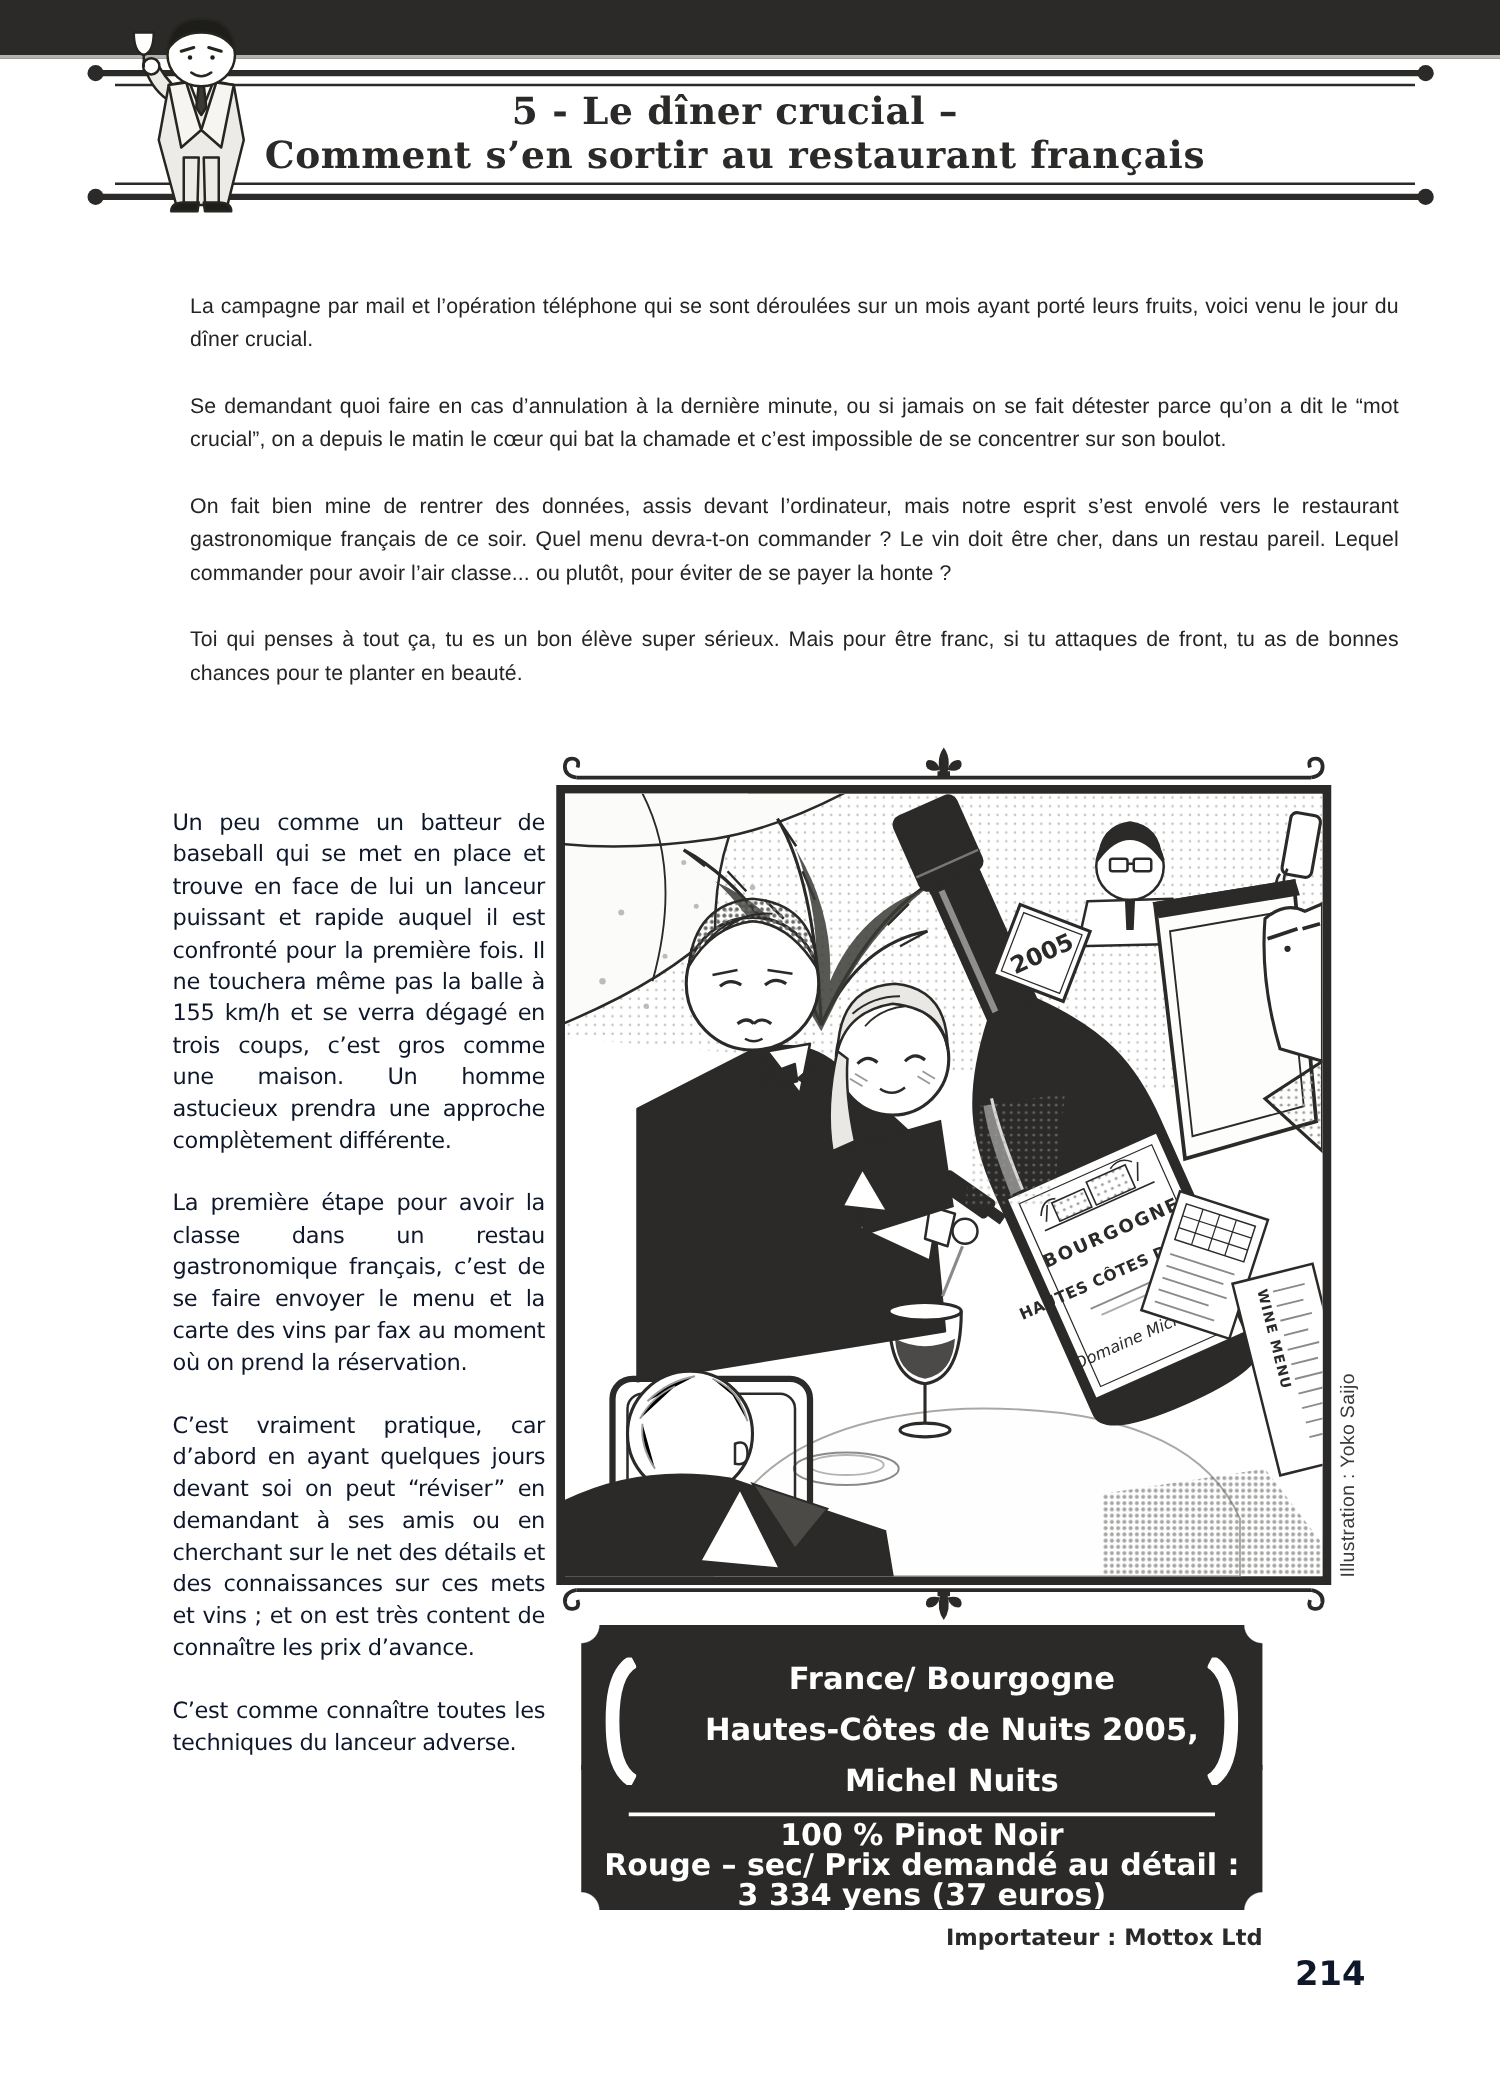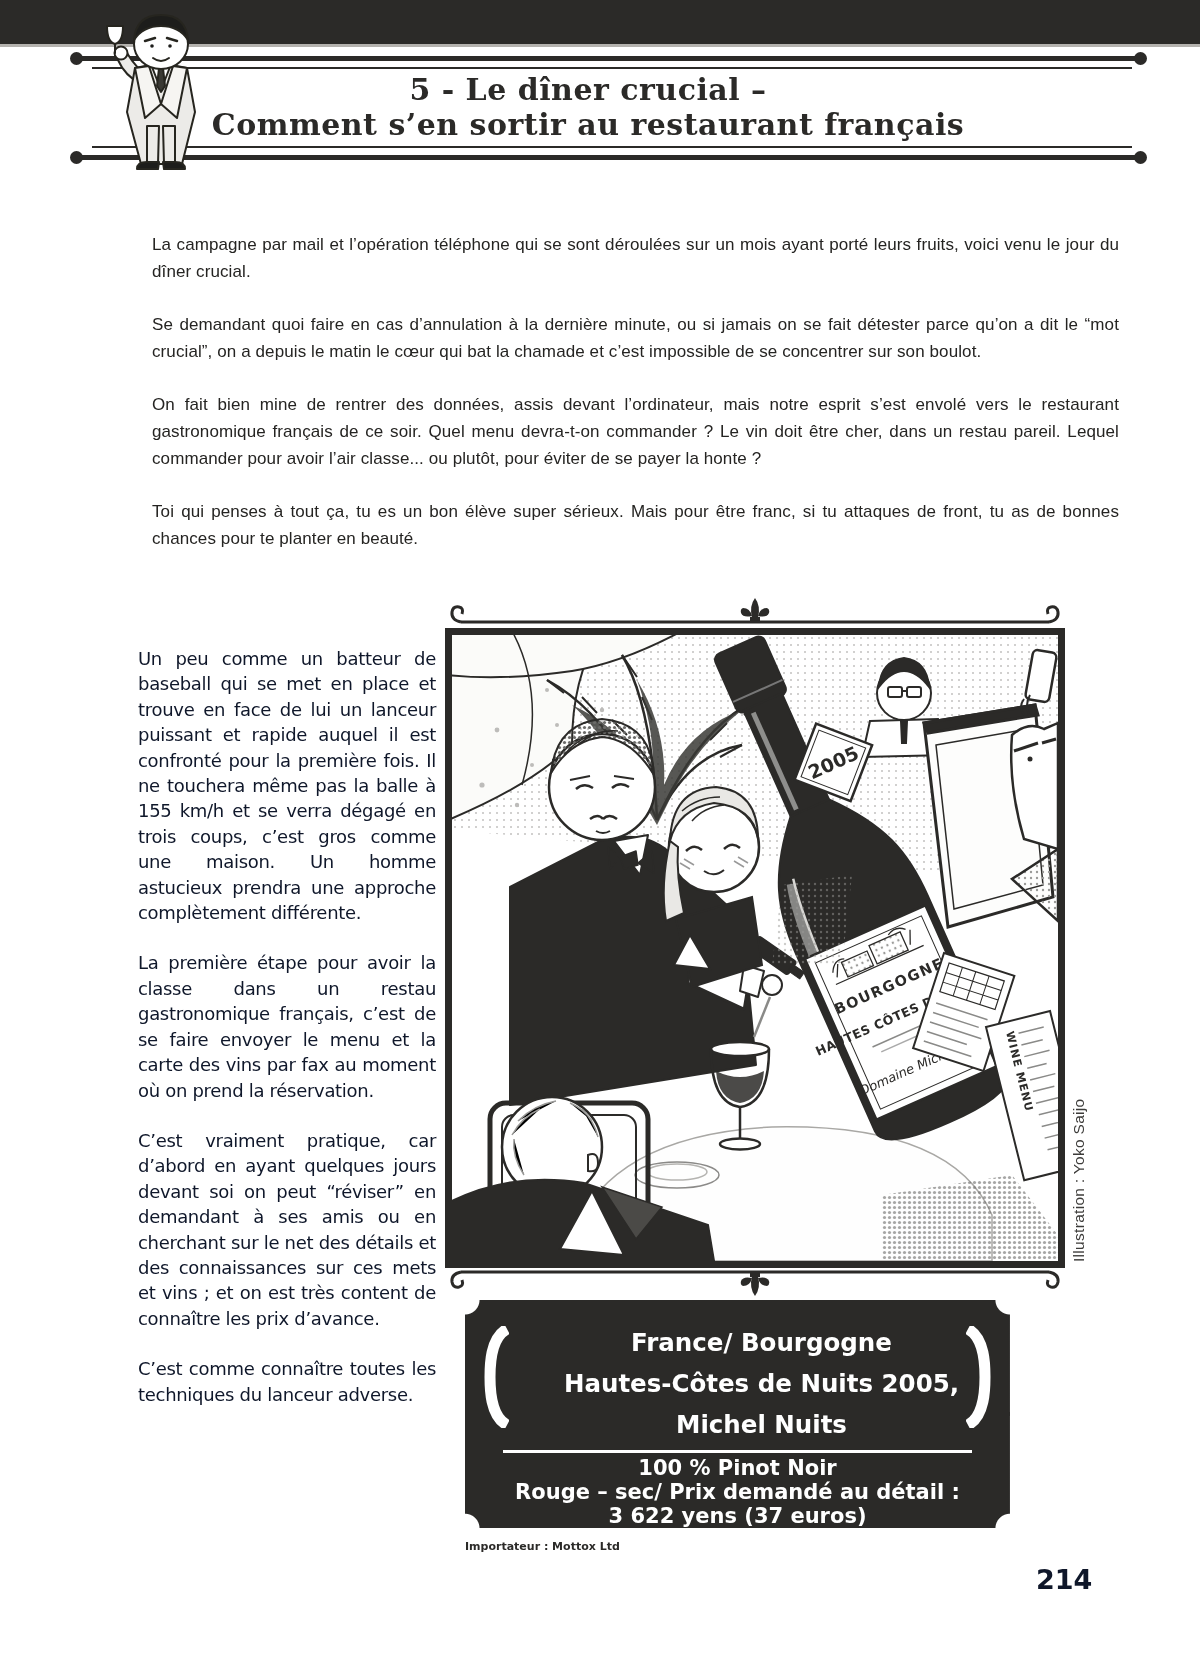--- a/index.html
+++ b/index.html
@@ -47,27 +47,27 @@
      font-family:"DejaVu Sans",sans-serif;text-align:center;
      background:
        radial-gradient(circle at top left,    transparent 14px, #2b2a28 15px) top left    / 51% 51% no-repeat,
        radial-gradient(circle at top right,   transparent 14px, #2b2a28 15px) top right   / 51% 51% no-repeat,
        radial-gradient(circle at bottom left, transparent 14px, #2b2a28 15px) bottom left / 51% 51% no-repeat,
        radial-gradient(circle at bottom right,transparent 14px, #2b2a28 15px) bottom right/ 51% 51% no-repeat;}
   .banner-title{position:absolute;left:0;top:22px;width:100%;
      font-size:24.5px;font-weight:bold;line-height:41px;padding-left:24px;}
   .banner-rule{position:absolute;left:38px;right:38px;top:150px;height:3px;background:#fff;}
   .banner-details{position:absolute;left:0;top:156px;width:100%;
-     font-size:21px;font-weight:bold;line-height:24px;}
+     font-size:24px;font-weight:bold;line-height:24px;}
   .bracket{position:absolute;top:26px;width:26px;height:102px;}
   .bracket.l{left:18px;}
   .bracket.r{right:18px;}
 
-  .importer{left:465px;top:1540px;width:545px;text-align:left;
-     font-family:"DejaVu Sans",sans-serif;font-size:11px;font-weight:bold;color:#2b2a28;}
+  .importer{left:465px;top:1540px;width:545px;text-align:right;
+     font-family:"DejaVu Sans",sans-serif;font-size:18px;font-weight:bold;color:#2b2a28;}
 
   .pagenum{left:1036px;top:1564px;font-family:"DejaVu Sans",sans-serif;
      font-size:27px;font-weight:bold;color:#0f172a;}
 
   svg text{font-family:"DejaVu Sans",sans-serif;}
 </style>
 </head>
 <body>
 
 <div class="abs topbar"></div>
@@ -348,19 +348,19 @@
   </svg>
   <div class="banner-title">
     <div>France/ Bourgogne</div>
     <div>Hautes-Côtes de Nuits 2005,</div>
     <div>Michel Nuits</div>
   </div>
   <div class="banner-rule"></div>
   <div class="banner-details">
     <div>100 % Pinot Noir</div>
     <div>Rouge – sec/ Prix demandé au détail :</div>
-    <div>3 622 yens (37 euros)</div>
+    <div>3 334 yens (37 euros)</div>
   </div>
 </div>
 
 <div class="abs importer">Importateur : Mottox Ltd</div>
 
 <div class="abs pagenum">214</div>
 
 </body></html>

